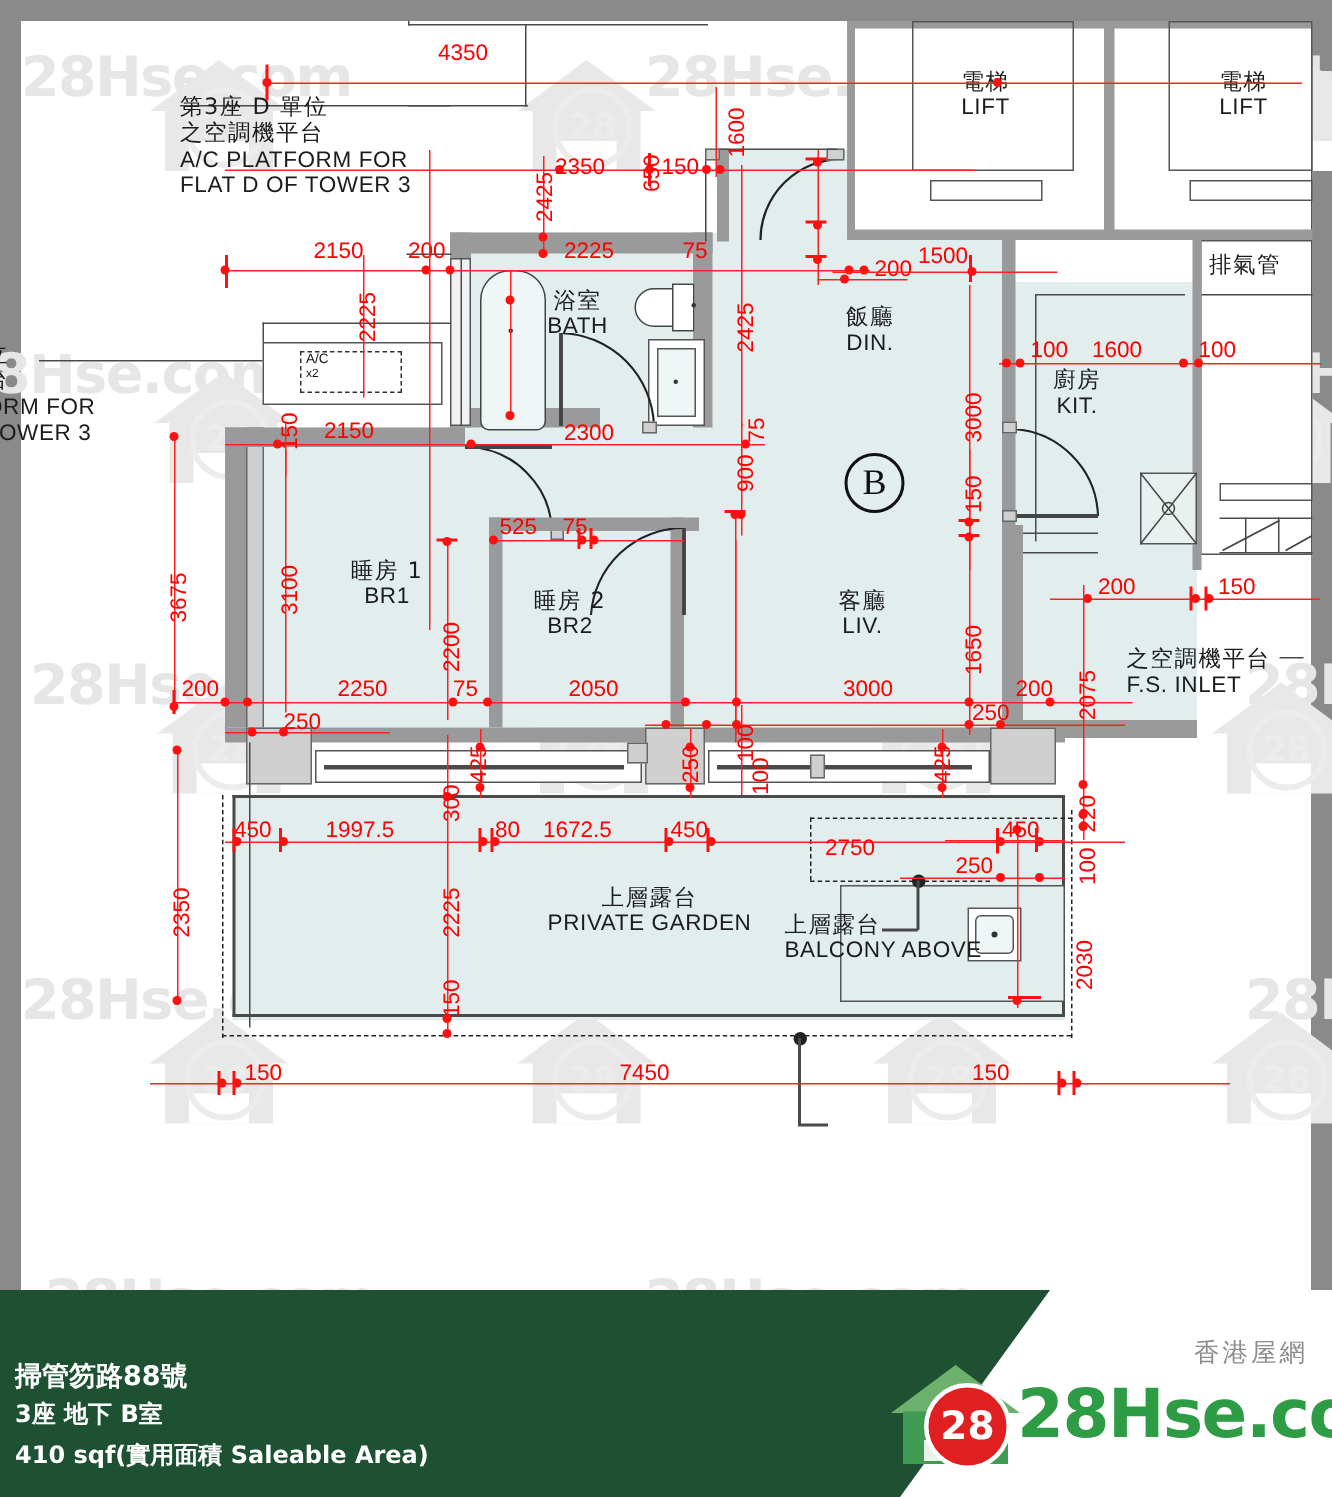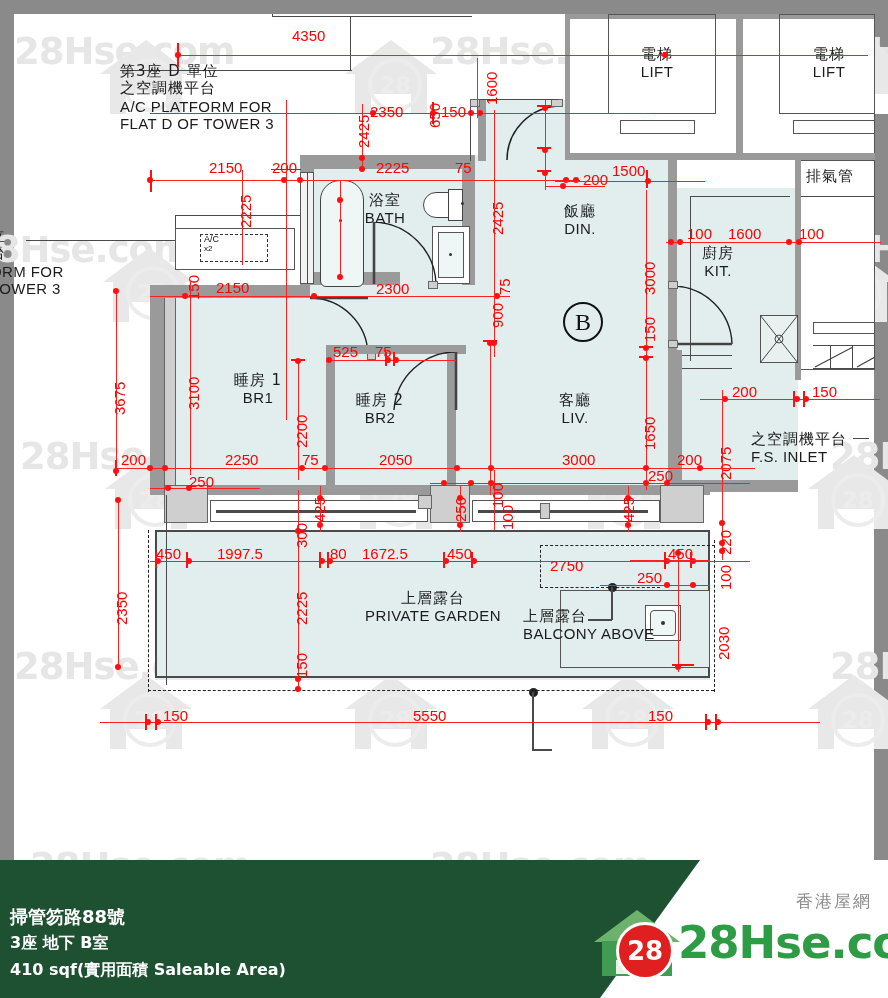--- a/index.html
+++ b/index.html
@@ -689,21 +689,21 @@
 
     <div class="dl-h" style="left:630px;top:560px;width:80px;"></div>
     <div class="tick" style="left:664px;top:553px;width:1.6px;height:16px;"></div>
 
     <div class="dl-h" style="left:100px;top:722px;width:720px;"></div>
     <div class="dot" style="left:145px;top:719px;"></div>
     <div class="dot" style="left:155px;top:719px;"></div>
     <div class="dot" style="left:705px;top:719px;"></div>
     <div class="dot" style="left:715px;top:719px;"></div>
     <div class="dtxt" style="left:163px;top:708px;">150</div>
-    <div class="dtxt" style="left:413px;top:708px;">5550</div>
+    <div class="dtxt" style="left:413px;top:708px;">7450</div>
     <div class="dtxt" style="left:648px;top:708px;">150</div>
     <div class="tick" style="left:145px;top:714px;width:1.6px;height:16px;"></div>
     <div class="tick" style="left:155px;top:714px;width:1.6px;height:16px;"></div>
     <div class="tick" style="left:705px;top:714px;width:1.6px;height:16px;"></div>
     <div class="tick" style="left:715px;top:714px;width:1.6px;height:16px;"></div>
 
   </div>
 
   <div class="footer">
     <div class="foot-green"></div>

